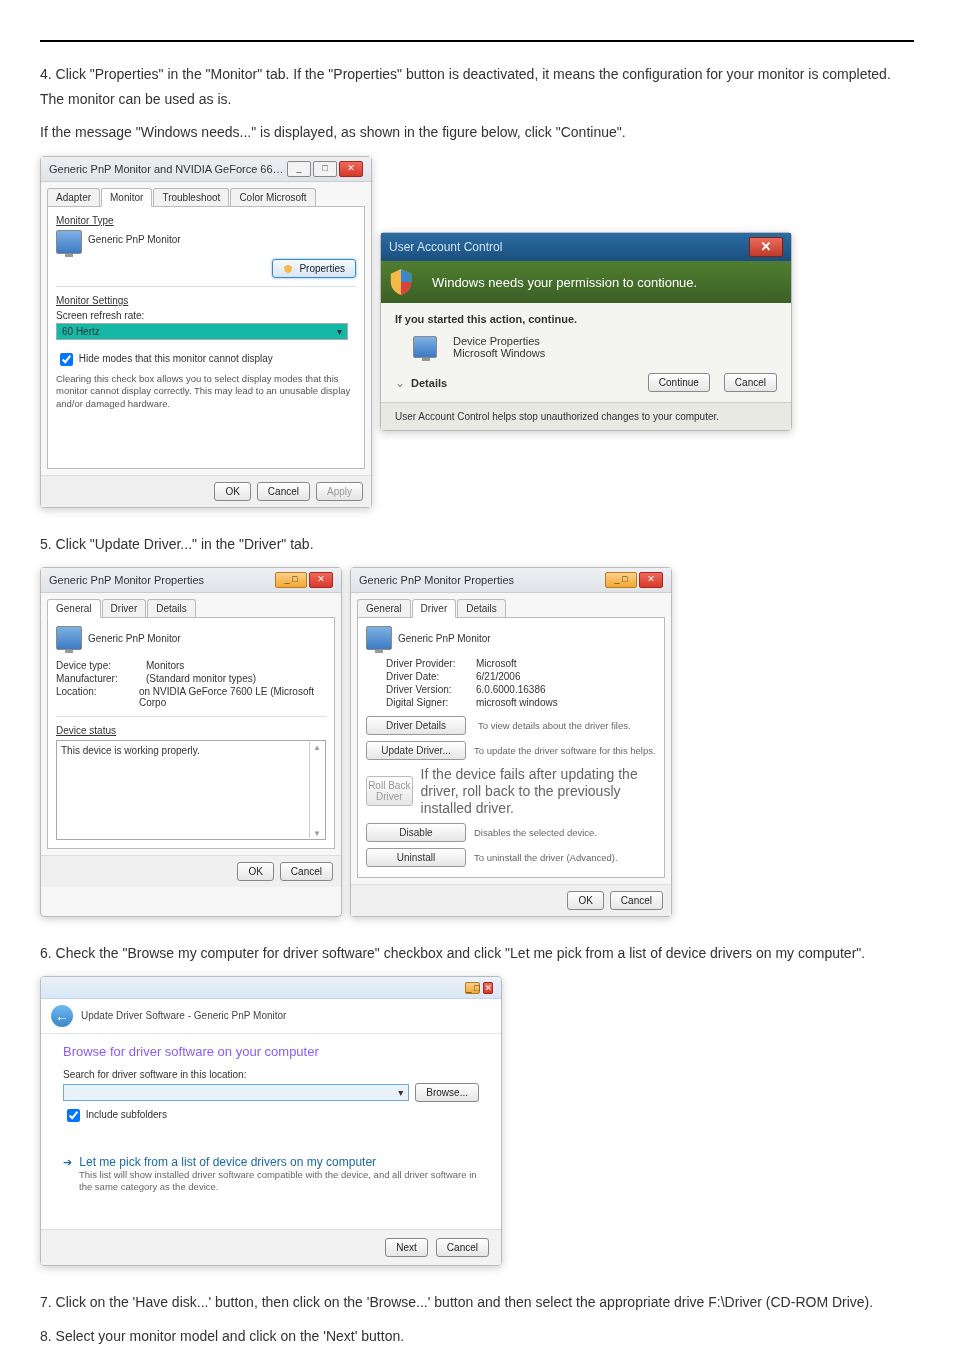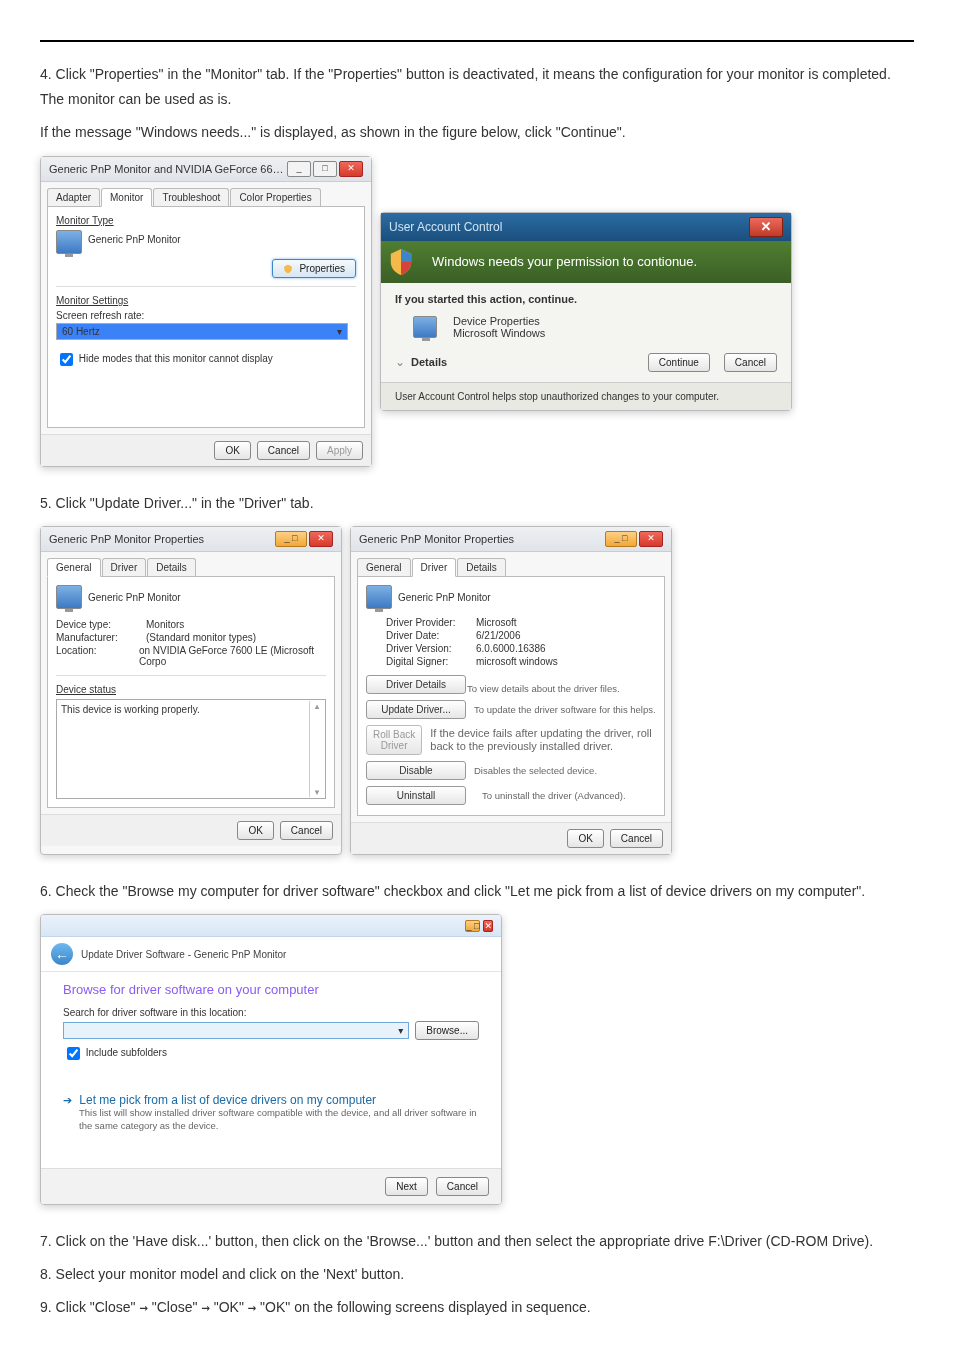--- a/index.html
+++ b/index.html
@@ -120,21 +120,21 @@
     border-radius: 3px;
     background: linear-gradient(to bottom, #fff, #e5e5e5);
     color: #222;
   }
   .btn.vista {
     background: linear-gradient(to bottom, #f5f9fc, #d7e6f4);
     border: 1px solid #9fb8d0;
   }
   .field {
     border: 1px solid #aaa;
-    background: #3b82f6;
+    background: #14b8a6;
     padding: 2px 5px;
     font-size: 10px;
     display: flex;
     justify-content: space-between;
     align-items: center;
   }
   .sep {
     border-top: 1px solid #ddd;
     margin: 8px 0;
   }
@@ -289,21 +289,21 @@
       <div class="title-icons">
         <span class="title-btn">_</span>
         <span class="title-btn">□</span>
         <span class="title-btn red">✕</span>
       </div>
     </div>
     <div class="tabs">
       <div class="tab">Adapter</div>
       <div class="tab active">Monitor</div>
       <div class="tab">Troubleshoot</div>
-      <div class="tab">Color Properties</div>
+      <div class="tab">Color Microsoft</div>
     </div>
     <div class="content">
       <div class="groupbox-label">Monitor Type</div>
       <div style="display:flex;align-items:flex-start;">
         <span class="monitor-icon"></span>
         <div style="flex:1">
           <div style="font-size:10px;margin-top:4px">Generic PnP Monitor</div>
           <div style="text-align:right;margin-top:14px">
             <span class="btn vista" style="border:1px solid #3a86c8; box-shadow:0 0 3px #7db1e4;">
               <span style="width:10px;height:10px;display:inline-block;vertical-align:middle;margin-right:4px">
@@ -322,20 +322,21 @@
       <div class="field" style="width:280px">
         <span>60 Hertz</span>
         <span>▾</span>
       </div>
       <div style="margin-top:10px;font-size:10px">
         <label>
           <input type="checkbox" checked="" style="vertical-align: middle;">
           <span>Hide modes that this monitor cannot display</span>
         </label>
       </div>
+      <div style="font-size:9.5px;color:#555;margin-top:4px;line-height:1.3">Clearing this check box allows you to select display modes that this monitor cannot display correctly. This may lead to an unusable display and/or damaged hardware.</div>
       <div style="height:50px"></div>
     </div>
     <div class="btnrow">
       <span class="btn">OK</span>
       <span class="btn">Cancel</span>
       <span class="btn" style="color:#999">Apply</span>
     </div>
   </div>
 
   <div class="uac dialog" style="padding:0;align-self:center">
@@ -458,37 +459,37 @@
         </div>
       <div class="kv-row" style="padding-left:20px">
           <span class="k">Driver Version:</span>
           <span>6.0.6000.16386</span>
         </div>
       <div class="kv-row" style="padding-left:20px">
           <span class="k">Digital Signer:</span>
           <span>microsoft windows</span>
         </div>
       <div style="height:6px"></div>
-      <div style="display:flex;gap:1px;margin-bottom:6px;align-items:flex-end">
+      <div style="display:flex;gap:12px;margin-bottom:6px;align-items:center">
           <span class="driver-btn">Driver Details</span>
           <span class="light" style="font-size:9.5px">To view details about the driver files.</span>
         </div>
       <div style="display:flex;gap:8px;margin-bottom:6px;align-items:center">
           <span class="driver-btn">Update Driver...</span>
           <span class="light" style="font-size:9.5px">To update the driver software for this helps.</span>
         </div>
       <div style="display:flex;gap:8px;margin-bottom:6px;align-items:center">
           <span class="driver-btn disabled">Roll Back Driver</span>
-          <span class="light" style="font-size:11px;line-height:1.2">If the device fails after updating the driver, roll back to the previously installed driver.</span>
+          <span class="light" style="font-size:14px;line-height:1.2">If the device fails after updating the driver, roll back to the previously installed driver.</span>
         </div>
       <div style="display:flex;gap:8px;margin-bottom:6px;align-items:center">
           <span class="driver-btn">Disable</span>
           <span class="light" style="font-size:9.5px">Disables the selected device.</span>
         </div>
-      <div style="display:flex;gap:16px;margin-bottom:2px;align-items:center">
+      <div style="display:flex;gap:8px;margin-bottom:2px;align-items:center">
           <span class="driver-btn">Uninstall</span>
           <span class="light" style="font-size:9.5px">To uninstall the driver (Advanced).</span>
         </div>
     </div>
     <div class="btnrow">
       <span class="btn">OK</span>
       <span class="btn">Cancel</span>
     </div>
   </div>
 </div>

